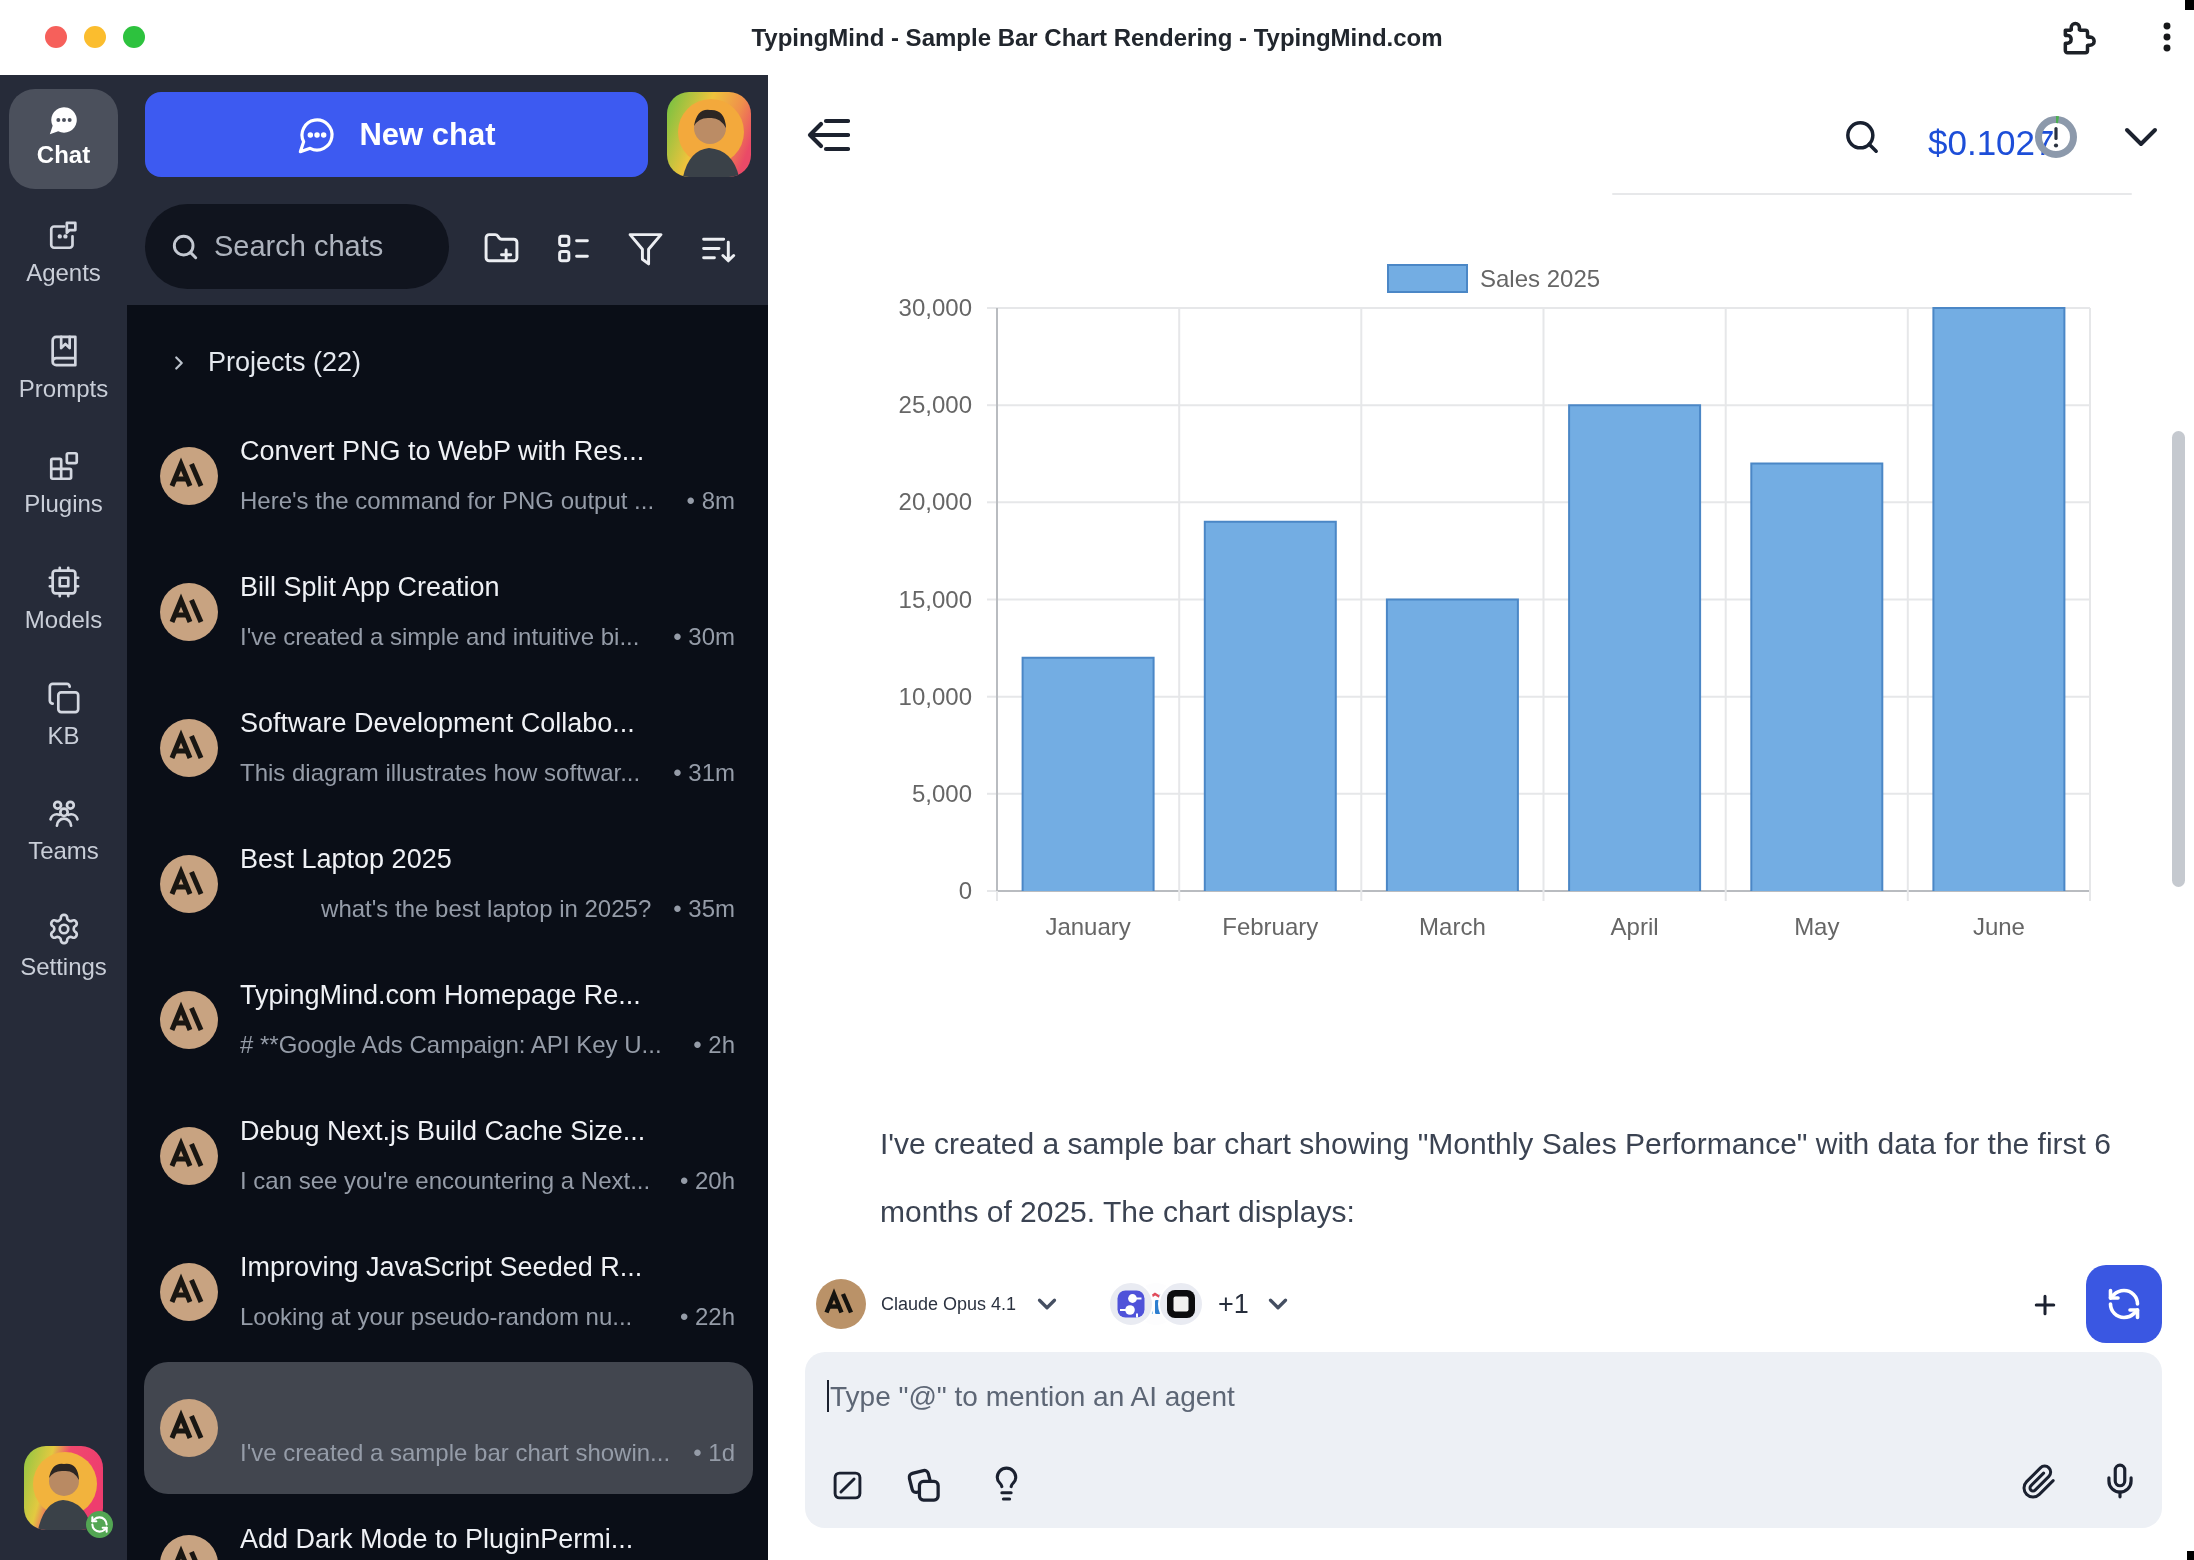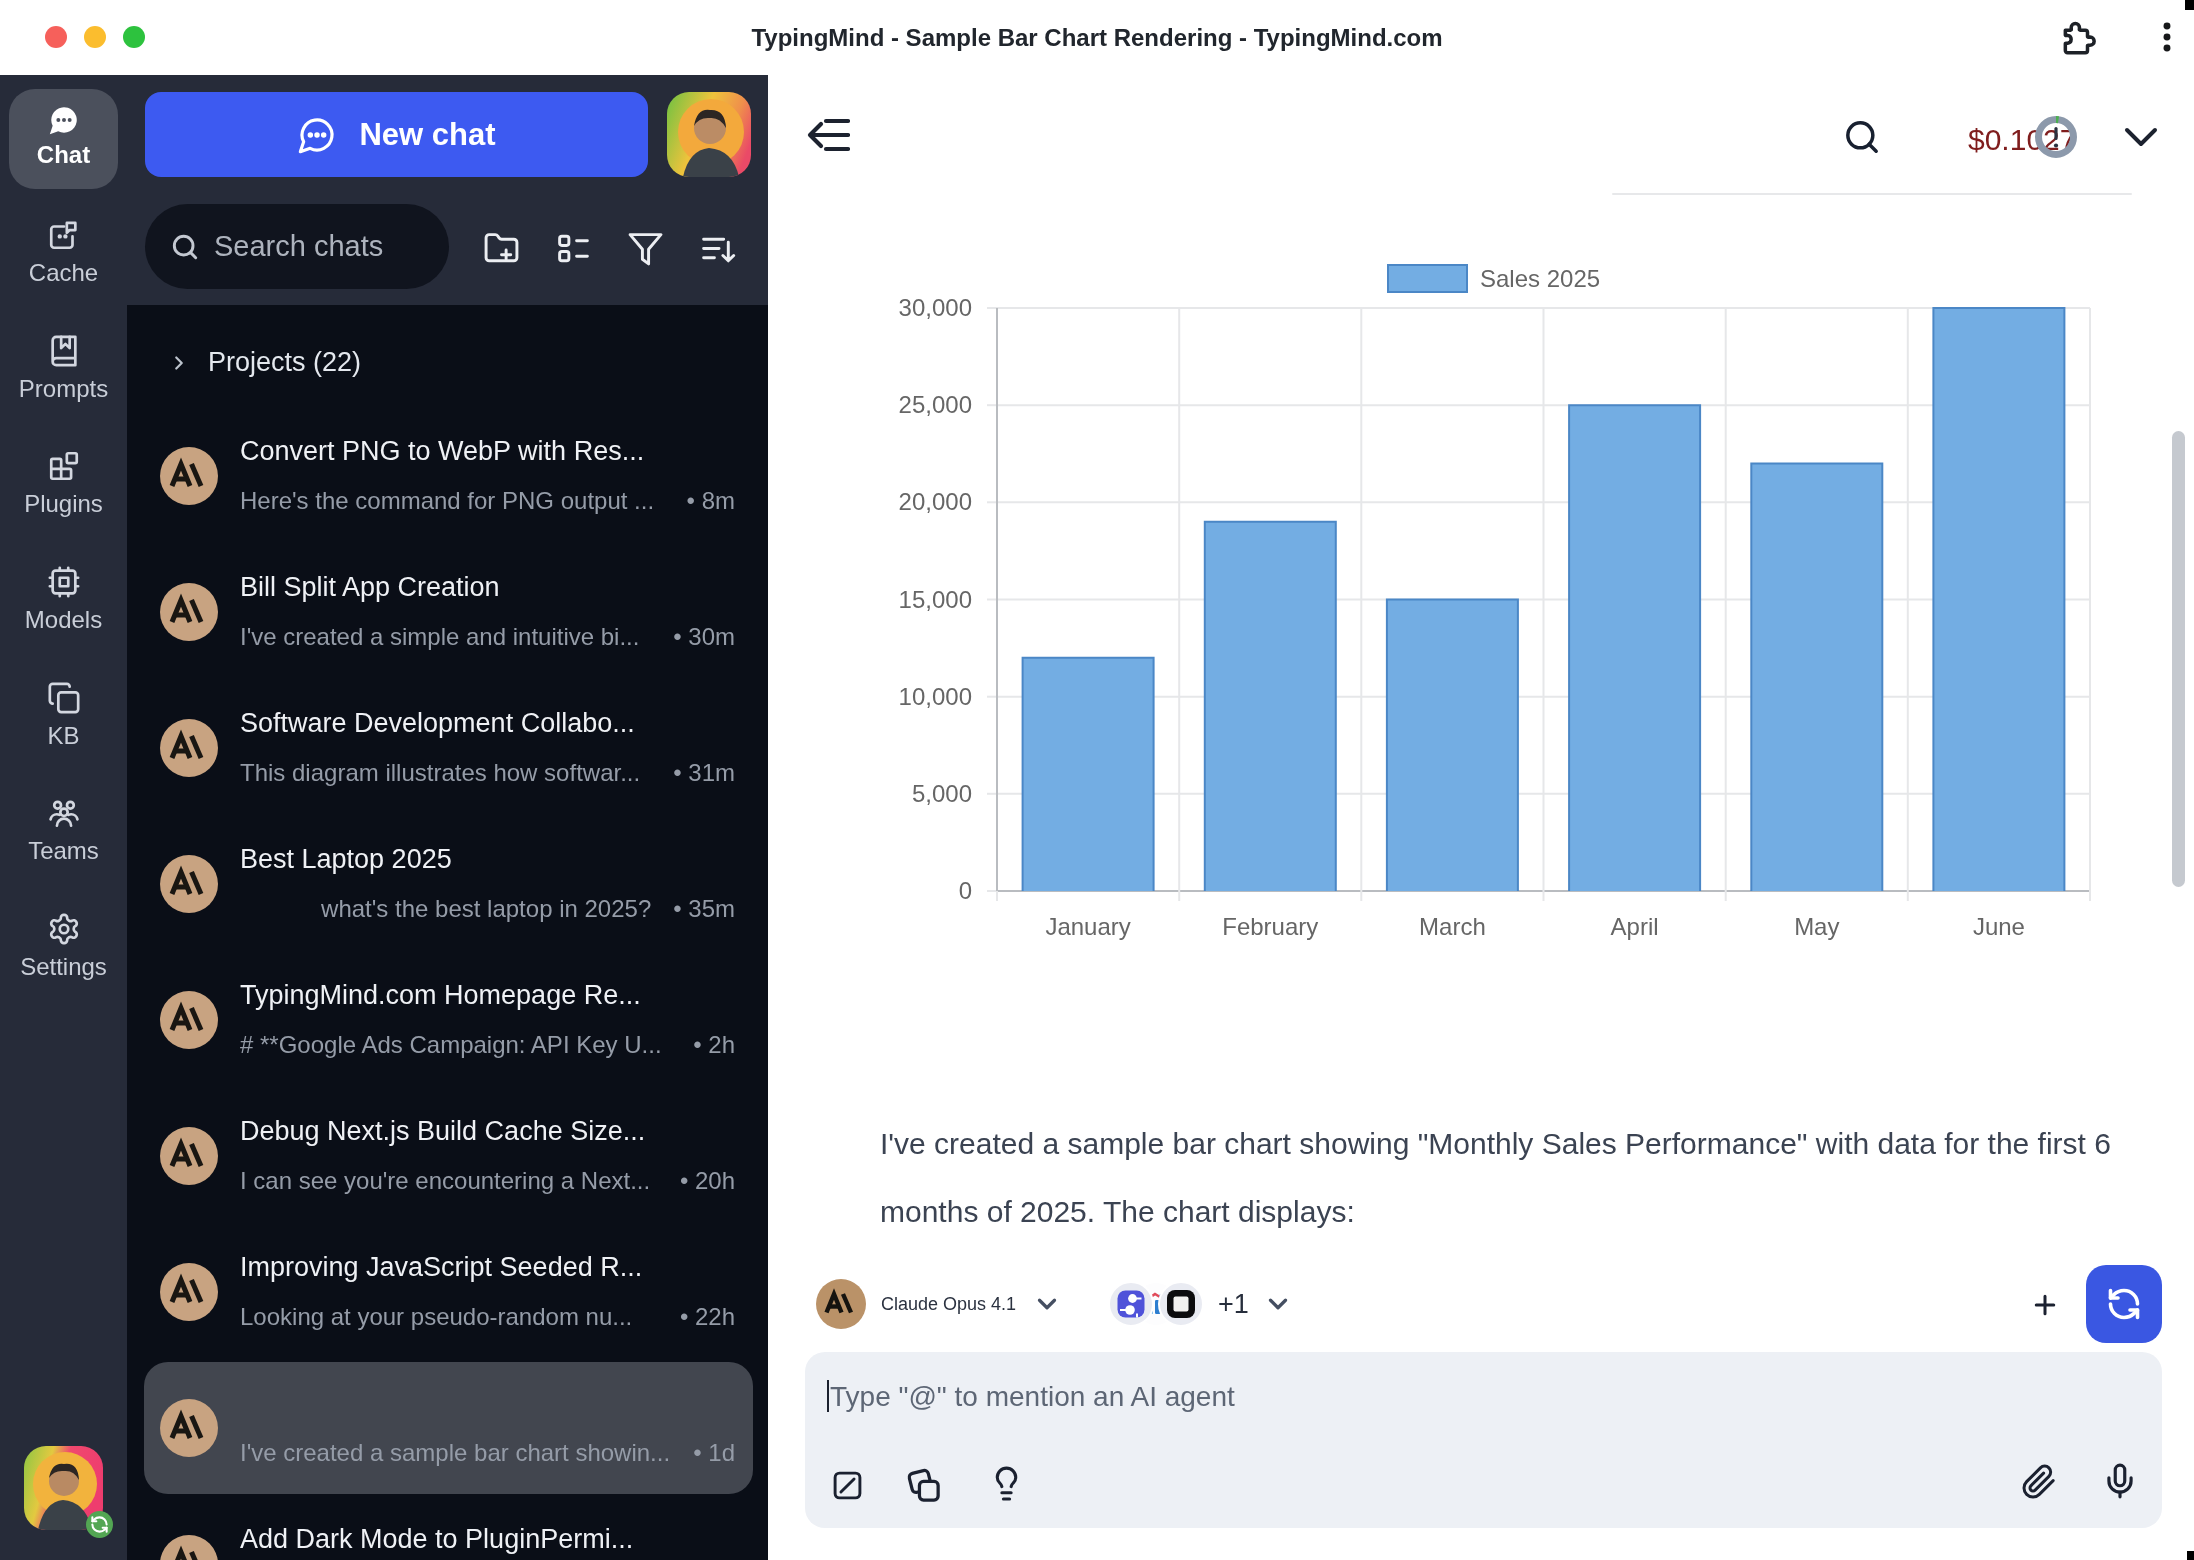--- a/index.html
+++ b/index.html
@@ -38,21 +38,21 @@
 .item .ti { position:absolute; left:96px; top:26px; width:495px; white-space:nowrap; overflow:hidden; font-size:27px; font-weight:400; color:#eff1f5; }
 .item .su { position:absolute; left:96px; top:77px; width:495px; white-space:nowrap; overflow:hidden; font-size:24px; color:#959ca8; display:flex;justify-content:flex-end; }
 .item .su .t1 { flex:0 1 auto; overflow:hidden; white-space:nowrap; }
 .item .su .tm { margin-left:auto; white-space:nowrap; padding-left:8px; }
 .item.short .su .tm { margin-left:14px; }
 #rail-avatar { position:absolute; left:24px; top:1371px; width:79px; height:84px; border-radius:22px; overflow:hidden; }
 #sync-badge { position:absolute; left:86px; top:1436px; width:27px; height:27px; border-radius:50%; background:#53a653; }
 
 
 #main { position:absolute; left:768px; top:75px; width:1426px; height:1485px; background:#fff; }
-#cost { position:absolute; left:1160px; top:48px; font-size:30px; color:#7f1d1d;margin-left:40px; }
+#cost { position:absolute; left:1160px; top:48px; font-size:35px; color:#1d4ed8; }
 #divider { position:absolute; left:844px; top:118px; width:520px; height:2px; background:#e7e8ea; border-radius:2px; }
 #msg { position:absolute; left:112px; top:1035px; font-size:30px; line-height:68px; color:#3b4352; }
 #modelrow { position:absolute; left:48px; top:1203px; height:52px; display:flex; align-items:center; }
 #modelname { font-size:18px; color:#2b3240; margin-left:15px; }
 #plusone { font-size:27px; color:#272e3c; }
 #refreshbtn { position:absolute; left:1318px; top:1190px; width:76px; height:78px; border-radius:20px; background:#3a57e2; }
 #inputbox { position:absolute; left:37px; top:1277px; width:1357px; height:176px; border-radius:20px; background:#edf0f5; }
 #placeholder { position:absolute; left:22px; top:28px; font-size:28px; color:#5d6675; }
 #cursor { display:inline-block; width:2px; height:32px; background:#1b212e; vertical-align:-6px; margin-right:1px; }
 #scrollbar { position:absolute; left:1404px; top:356px; width:13px; height:456px; border-radius:7px; background:#c5c9cf; }
@@ -91,21 +91,21 @@
         </svg>
       <div class="lbl">Chat</div>
     </div>
     <div class="rail-item" style="top:143px">
       <svg width="34" height="34" viewBox="0 0 24 24" fill="none" stroke="#d3d7e0" stroke-width="1.9" stroke-linecap="round" stroke-linejoin="round">
           <path d="M12 6H5a2 2 0 0 0-2 2v11a2 2 0 0 0 2 2h11a2 2 0 0 0 2-2v-6"></path>
           <circle cx="9" cy="13" r="0.6" fill="#d3d7e0"></circle>
           <circle cx="13" cy="13" r="0.6" fill="#d3d7e0"></circle>
           <path d="M14 3.5h6v5h-4l-2 2v-2z"></path>
         </svg>
-      <div>Cache</div>
+      <div>Agents</div>
     </div>
     <div class="rail-item" style="top:259px">
       <svg width="34" height="34" viewBox="0 0 24 24" fill="none" stroke="#d3d7e0" stroke-width="1.9" stroke-linecap="round" stroke-linejoin="round">
           <path d="M10 2v8l3-3 3 3V2"></path>
           <path d="M4 19.5v-15A2.5 2.5 0 0 1 6.5 2H20v20H6.5a2.5 2.5 0 0 1 0-5H20"></path>
         </svg>
       <div>Prompts</div>
     </div>
     <div class="rail-item" style="top:374px">
       <svg width="34" height="34" viewBox="0 0 24 24" fill="none" stroke="#d3d7e0" stroke-width="1.9" stroke-linecap="round" stroke-linejoin="round">

